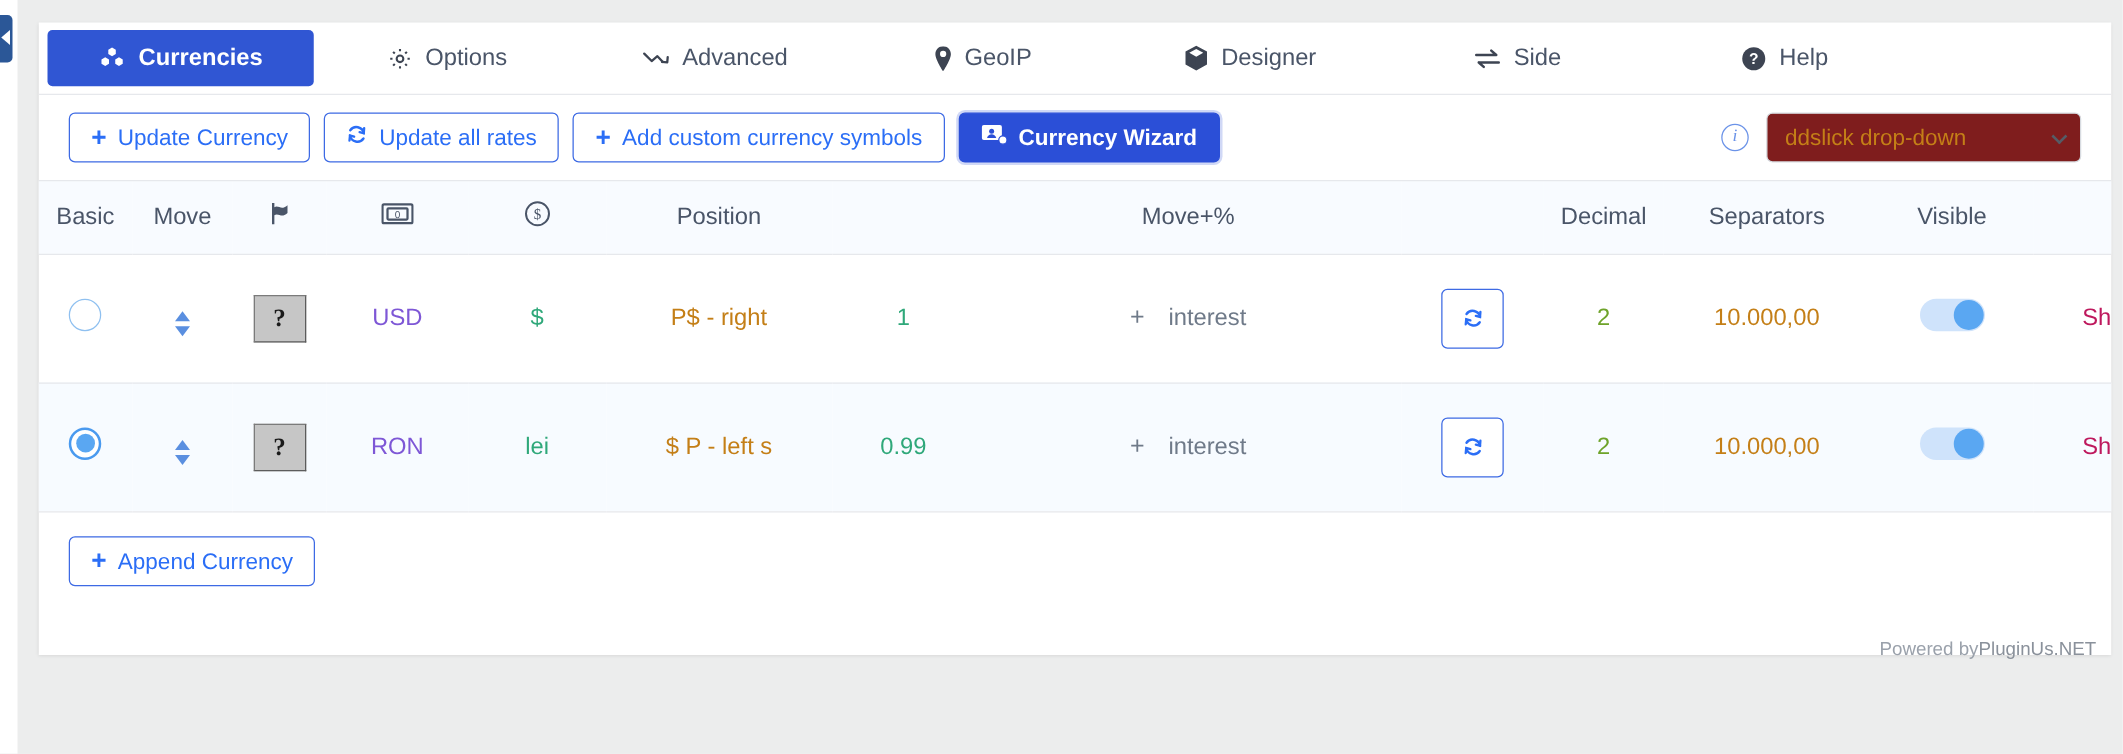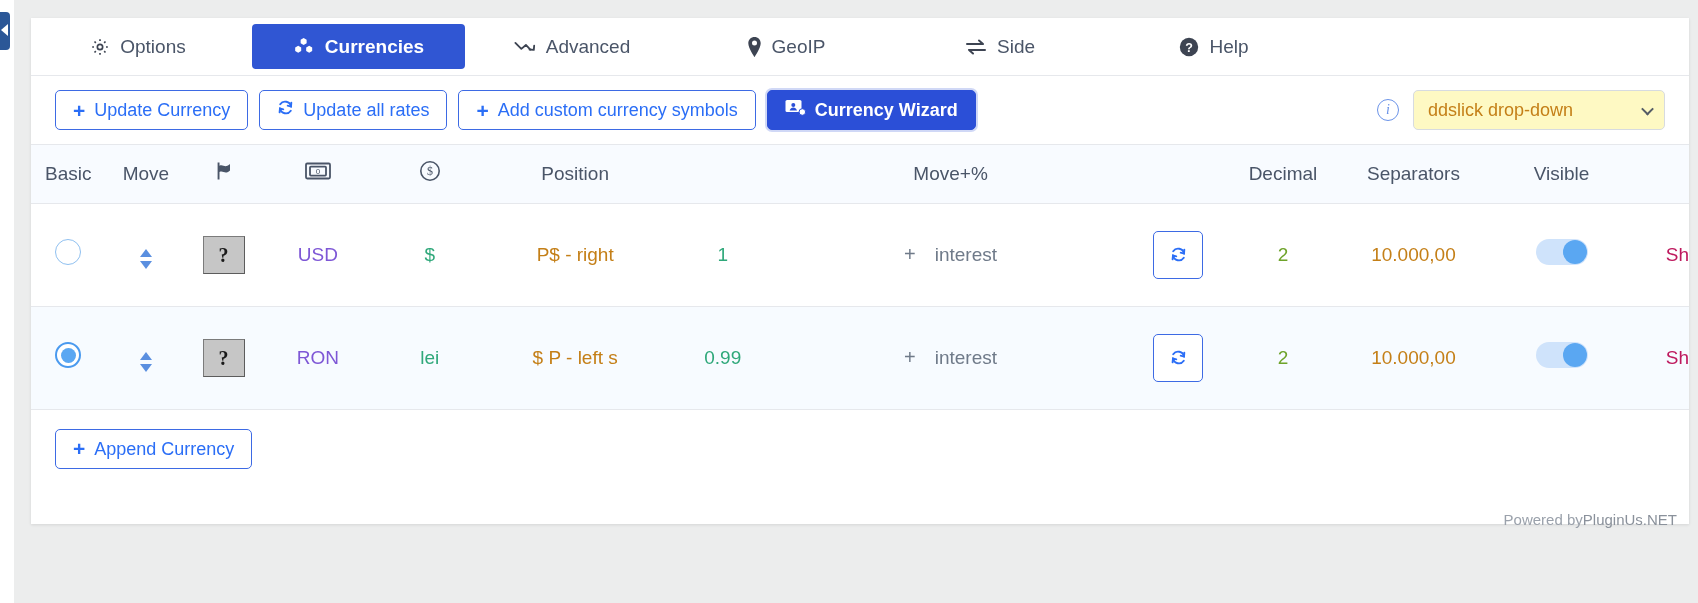--- a/index.html
+++ b/index.html
@@ -104,21 +104,21 @@
     border: 1.6px solid #6b93e8; color: #6b93e8;
     font-size: 14px; font-style: italic;
     display: flex; align-items: center; justify-content: center;
     font-family: "Liberation Serif", serif;
     cursor: pointer;
   }
   .select-box {
     position: relative;
     width: 252px; height: 40px;
     border: 1px solid #d7dbe0; border-radius: 5px;
-    background: #fef9c3;
+    background: #7f1d1d;
     display: flex; align-items: center;
     padding: 0 34px 0 14px;
     color: #c47f17; font-size: 18px;
     cursor: pointer;
   }
   .select-box .chev {
     position: absolute; right: 12px; top: 50%;
     transform: translateY(-60%) rotate(45deg);
     width: 9px; height: 9px;
     border-right: 2px solid #555c66;
@@ -260,58 +260,67 @@
 <div id="root">
 
   <div class="left-edge">
     <div class="left-tab"></div>
   </div>
 
   <div class="panel">
 
     <div class="tabbar">
 
+      <div class="tab tab-currencies">
+        <span class="glyph">
+          <svg width="22" height="20" viewBox="0 0 24 22" fill="#ffffff">
+            <path d="M11.6 1.2 8.3 3.1v3.8l3.3 1.9 3.3-1.9V3.1zM5.6 9.7 2.3 11.6v3.8l3.3 1.9 3.3-1.9v-3.8zM17.7 9.7l-3.3 1.9v3.8l3.3 1.9 3.3-1.9v-3.8z"></path>
+          </svg>
+        </span>
+        <span>Currencies</span>
+      </div>
+
       <div class="tab tab-options">
         <span class="glyph">
           <svg width="20" height="20" viewBox="0 0 24 24" fill="none" stroke="#3d4452" stroke-width="2">
             <circle cx="12" cy="12" r="3.2"></circle>
             <path d="M12 2.6v2.2M12 19.2v2.2M21.4 12h-2.2M4.8 12H2.6M18.6 5.4l-1.6 1.6M7 17l-1.6 1.6M18.6 18.6 17 17M7 7 5.4 5.4"></path>
           </svg>
         </span>
         <span>Options</span>
       </div>
 
-      <div class="tab tab-currencies">
-        <span class="glyph">
-          <svg width="22" height="20" viewBox="0 0 24 22" fill="#ffffff">
-            <path d="M11.6 1.2 8.3 3.1v3.8l3.3 1.9 3.3-1.9V3.1zM5.6 9.7 2.3 11.6v3.8l3.3 1.9 3.3-1.9v-3.8zM17.7 9.7l-3.3 1.9v3.8l3.3 1.9 3.3-1.9v-3.8z"></path>
-          </svg>
-        </span>
-        <span>Currencies</span>
-      </div>
-
       <div class="tab tab-advanced">
         <span class="glyph">
           <svg width="22" height="16" viewBox="0 0 24 16" fill="none" stroke="#3d4452" stroke-width="2" stroke-linecap="round" stroke-linejoin="round">
             <path d="M1.5 3.5 8 10l5-4.2 4.8 5"></path>
             <path d="M22 6.6l-.4 4.6-4.6-.5"></path>
           </svg>
         </span>
         <span>Advanced</span>
       </div>
 
       <div class="tab tab-geoip">
         <span class="glyph">
           <svg width="15" height="20" viewBox="0 0 14 20" fill="#3d4452">
             <path d="M7 0C3.5 0 .8 2.7.8 6.2.8 10.9 7 20 7 20s6.2-9.1 6.2-13.8C13.2 2.7 10.5 0 7 0zm0 8.6a2.5 2.5 0 1 1 0-5 2.5 2.5 0 0 1 0 5z"></path>
           </svg>
         </span>
         <span>GeoIP</span>
       </div>
 
+      <div class="tab tab-designer">
+        <span class="glyph">
+          <svg width="20" height="21" viewBox="0 0 20 21" fill="#3d4452">
+            <path d="M10 .6 1.4 5.1v10.4L10 20.4l8.6-4.9V5.1zM10 3.1l5.6 3.1L10 9.3 4.4 6.2z"></path>
+            <path d="M3.2 7.6 9.1 11v6.6L3.2 14.2z"></path>
+          </svg>
+        </span>
+        <span>Designer</span>
+      </div>
 
       <div class="tab tab-side">
         <span class="glyph">
           <svg width="22" height="16" viewBox="0 0 22 16" fill="none" stroke="#3d4452" stroke-width="2" stroke-linecap="round" stroke-linejoin="round">
             <path d="M2 5h16M14 1.5 18 5M20 11H4M8 14.5 4 11"></path>
           </svg>
         </span>
         <span>Side</span>
       </div>
 

